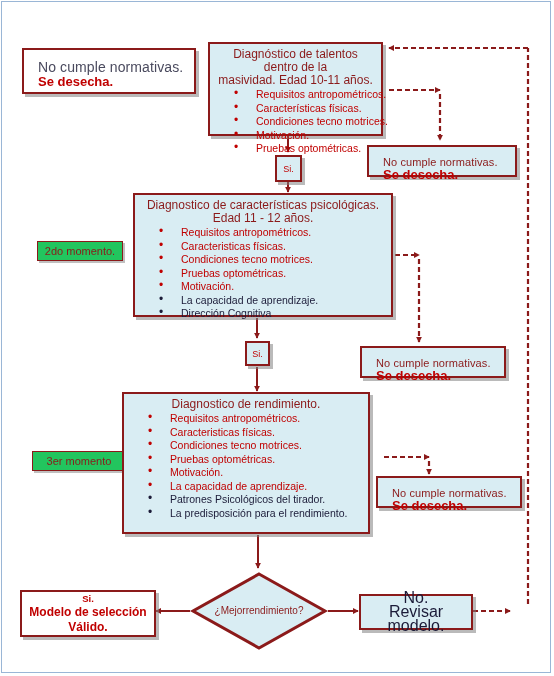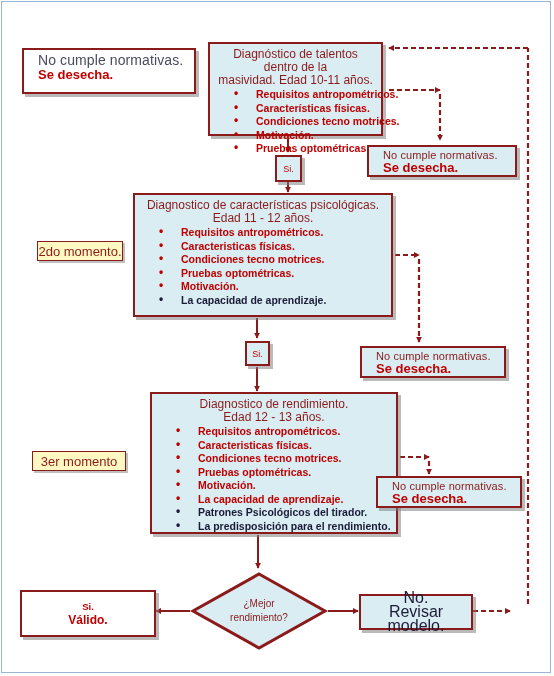--- a/index.html
+++ b/index.html
@@ -41,70 +41,69 @@
     padding:0 0 0 18px;
     list-style:none;
   }
   .bigbox li{
     position:relative;
     font-size:10.5px;
     line-height:13.5px;
     color:#C00000;
     padding-left:22px;
     white-space:nowrap;
-    font-weight:bold;
   }
   .bigbox li.dark{color:#1b1b38;}
   .bigbox li:before{
     content:"\2022";
     position:absolute;left:0;top:-1px;
     font-size:12px;
     color:#C00000;
   }
   .bigbox li.dark:before{color:#1b1b38;}
 
   
   .ncn{
-    padding:1px 0 5px 14px;
+    padding:8px 0 5px 14px;
   }
   .ncn .l1{
     font-size:11px;line-height:14px;color:#8B1A1A;
     letter-spacing:.1px;
   }
   .ncn .l2{
     font-size:13px;line-height:11px;color:#C00000;font-weight:bold;
   }
 
   
   .sibox{
     display:flex;align-items:center;justify-content:center;
     font-size:9px;color:#C00000;
   }
   
   .momento{
     display:flex;align-items:center;justify-content:center;
-    font-size:13px;color:#8B1A1A;background:#fef9c3;
+    font-size:11px;color:#8B1A1A;background:#22c55e;
     border:1px solid #8B1A1A;
     box-shadow:2px 2px 0 rgba(130,130,130,.5);
   }
   
   .finalbox{
     display:flex;flex-direction:column;align-items:center;justify-content:center;
     text-align:center;
   }
   .finalbox .s1{font-size:9.5px;color:#C00000;font-weight:bold;line-height:13px;}
   .finalbox .s2{font-size:12px;color:#C00000;font-weight:bold;line-height:15px;}
   .finalbox .n1{font-size:16px;color:#1b1b38;line-height:14px;}
 
   
   .diamond-wrap{position:absolute;}
   .diamond-wrap svg{display:block;overflow:visible;}
   .diamond-label{
     position:absolute;inset:0;
-    display:flex;flex-direction:column;align-items:center;justify-content:center;
+    display:flex;flex-direction:row;align-items:center;justify-content:center;
     font-size:10px;color:#8B1A1A;line-height:14px;text-align:center;
     pointer-events:none;
   }
 
   
   #wires{position:absolute;left:0;top:0;width:554px;height:676px;pointer-events:none;}
 </style>
 </head>
 <body>
 
@@ -185,39 +184,39 @@
   <div class="node bigbox" style="left:133px;top:193px;width:260px;height:124px;">
     <div class="head">Diagnostico de características psicológicas.</div>
     <div class="head">Edad 11 - 12 años.</div>
     <ul>
       <li>Requisitos antropométricos.</li>
       <li>Caracteristicas físicas.</li>
       <li>Condiciones tecno motrices.</li>
       <li>Pruebas optométricas.</li>
       <li>Motivación.</li>
       <li class="dark">La capacidad de aprendizaje.</li>
+      <li class="dark">Dirección Cognitiva</li>
     </ul>
   </div>
 
   <div class="node sibox" style="left:245px;top:341px;width:25px;height:25px;">
     <span>Si.</span>
   </div>
 
   <div class="node ncn" style="left:360px;top:346px;width:146px;height:32px;">
     <div class="l1">No cumple normativas.</div>
     <div class="l2">Se desecha.</div>
   </div>
 
   <div class="momento" style="position:absolute;left:32px;top:451px;width:92px;height:18px;">
     <span>3er momento</span>
   </div>
 
-  <div class="node bigbox" style="left:150px;top:392px;width:248px;height:142px;">
+  <div class="node bigbox" style="left:122px;top:392px;width:248px;height:142px;">
     <div class="head">Diagnostico de rendimiento.</div>
-    <div class="head">Edad 12 - 13 años.</div>
     <ul>
       <li>Requisitos antropométricos.</li>
       <li>Caracteristicas físicas.</li>
       <li>Condiciones tecno motrices.</li>
       <li>Pruebas optométricas.</li>
       <li>Motivación.</li>
       <li>La capacidad de aprendizaje.</li>
       <li class="dark">Patrones  Psicológicos del tirador.</li>
       <li class="dark">La predisposición para el rendimiento.</li>
     </ul>
@@ -233,20 +232,21 @@
       <polygon points="69,3 135,40 69,77 3,40" fill="#D9EDF3" stroke="#8B1A1A" stroke-width="3"></polygon>
     </svg>
     <div class="diamond-label">
       <span>¿Mejor</span>
       <span>rendimiento?</span>
     </div>
   </div>
 
   <div class="node finalbox white" style="left:20px;top:590px;width:136px;height:47px;">
     <span class="s1">Si.</span>
+    <span class="s2">Modelo de selección</span>
     <span class="s2">Válido.</span>
   </div>
 
   <div class="node finalbox" style="left:359px;top:594px;width:114px;height:36px;">
     <span class="n1">No.</span>
     <span class="n1">Revisar modelo.</span>
   </div>
 
 </div>
 

